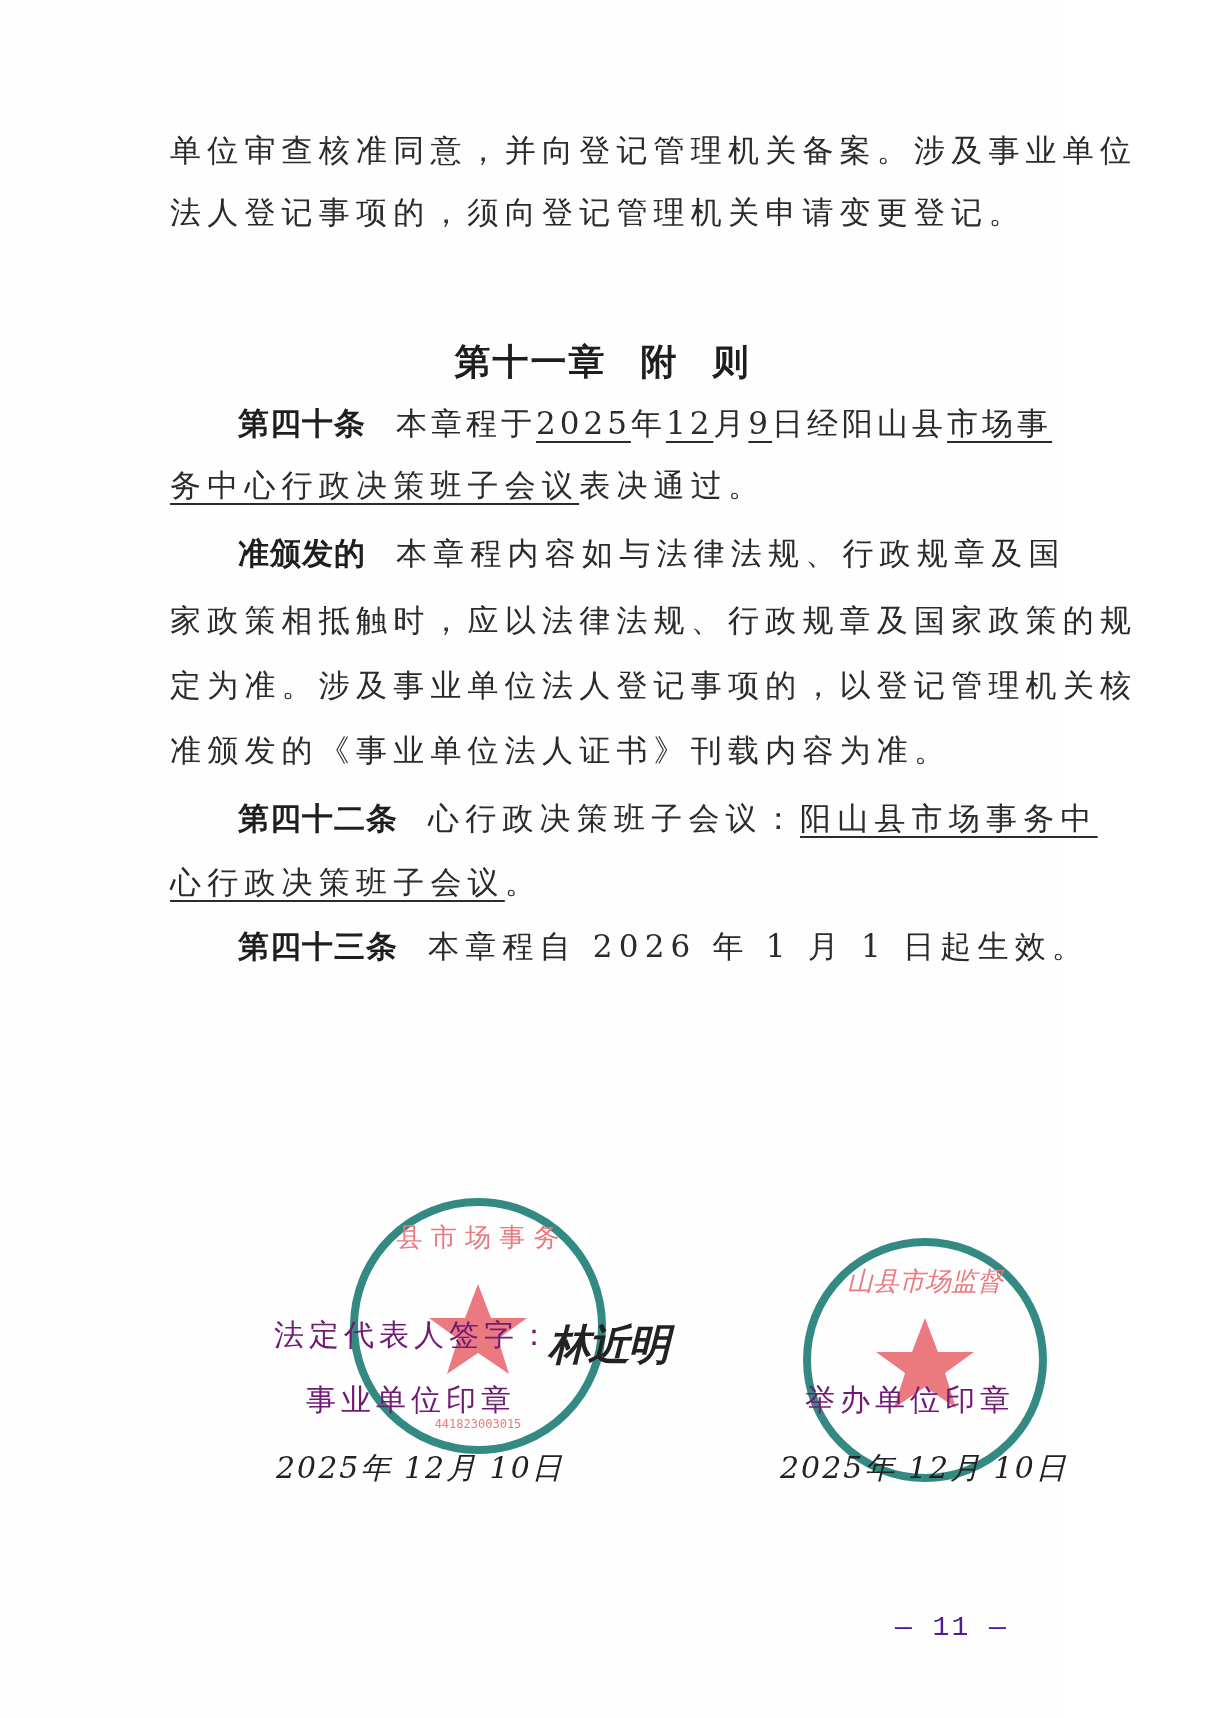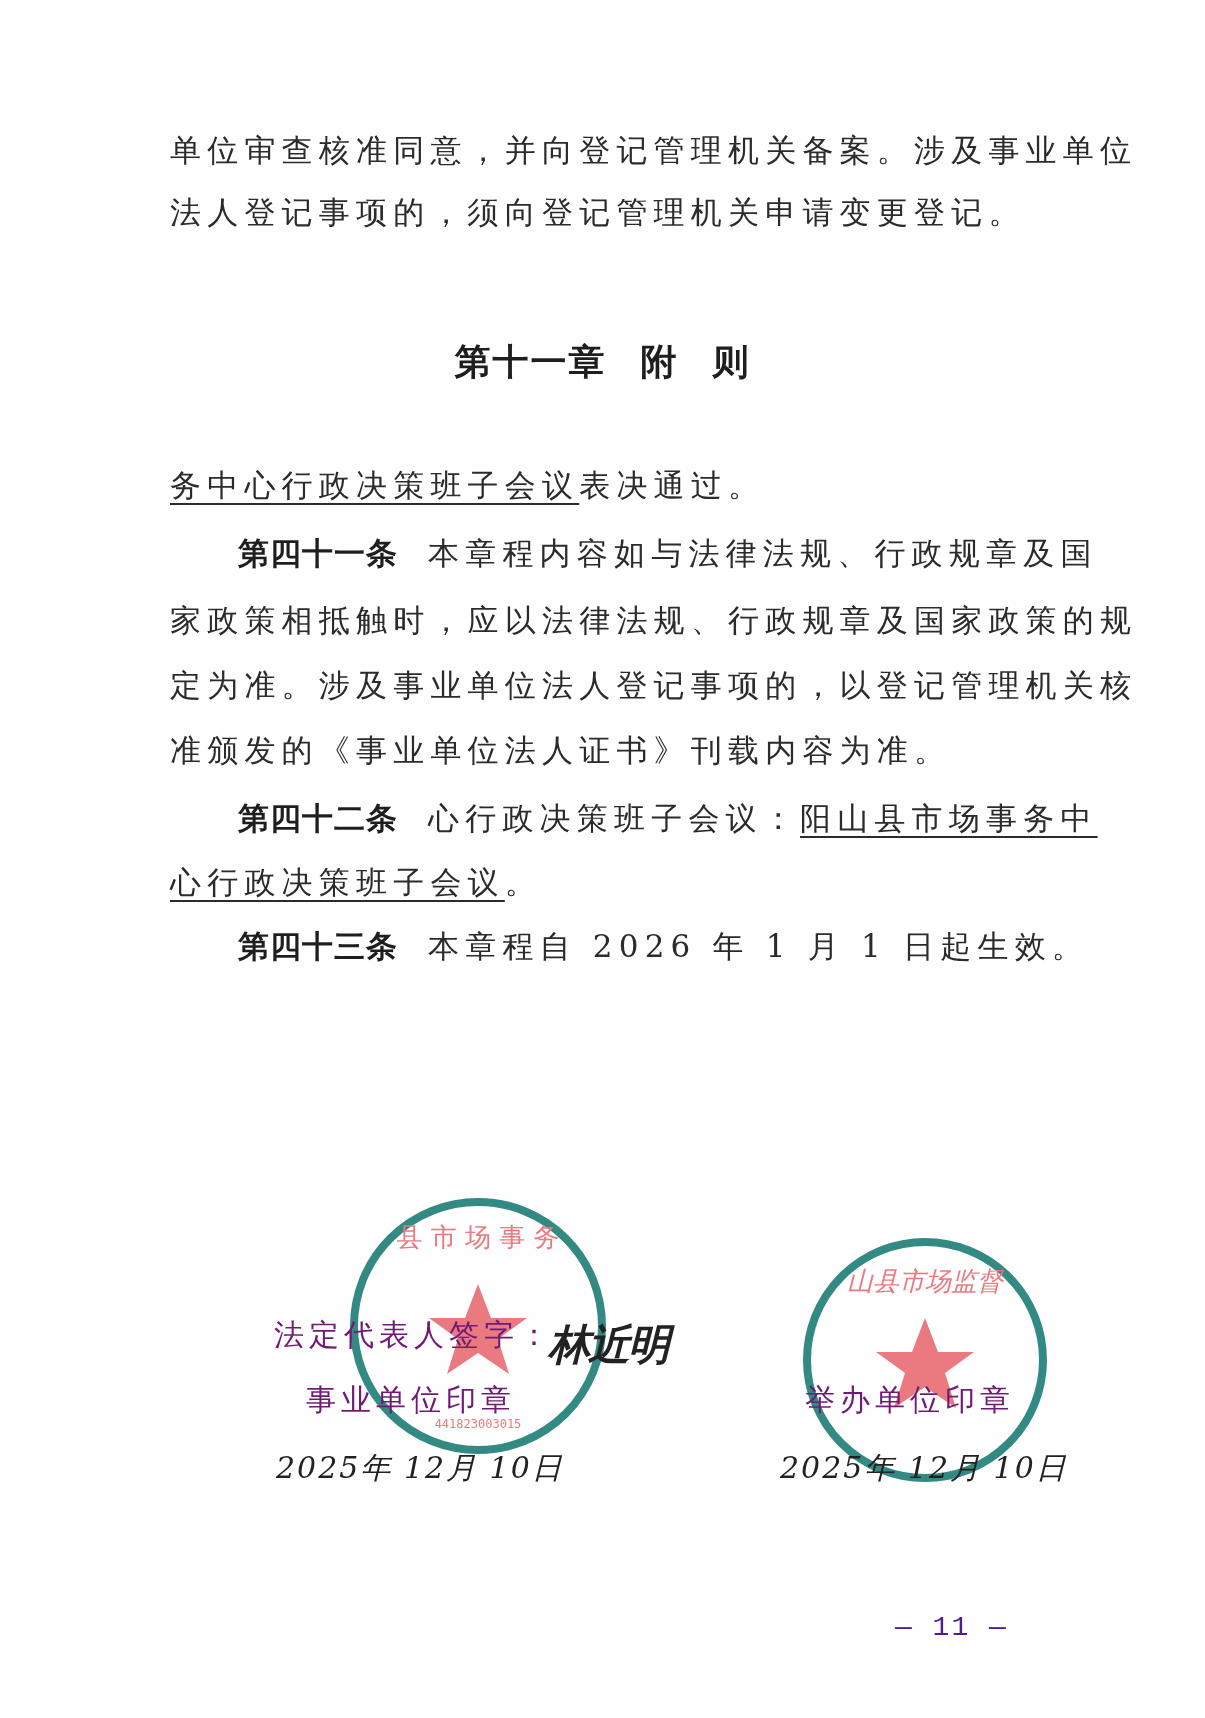--- a/index.html
+++ b/index.html
@@ -24,26 +24,29 @@
 
 <div class="page">
 
   <div class="line" style="top:130px">单位审查核准同意，并向登记管理机关备案。涉及事业单位</div>
   <div class="line" style="top:192px">法人登记事项的，须向登记管理机关申请变更登记。</div>
 
   <div class="chapter">
     <span>第十一章</span><span class="gap"></span><span>附</span><span class="gap"></span><span>则</span>
   </div>
 
+  <div class="line indent" style="top:403px; letter-spacing:4px;">
+    <span class="bold">第四十条</span><span>本章程于</span><span class="u">2025</span><span>年</span><span class="u">12</span><span>月</span><span class="u">9</span><span>日经阳山县</span><span class="u">市场事</span>
+  </div>
   <div class="line" style="top:465px">
     <span class="u">务中心行政决策班子会议</span><span>表决通过。</span>
   </div>
 
   <div class="line indent" style="top:533px">
-    <span class="bold">第四十一条</span><span>本章程内容如与法律法规、行政规章及国</span>
+    <span class="bold">准颁发的</span><span>本章程内容如与法律法规、行政规章及国</span>
   </div>
   <div class="line" style="top:600px">家政策相抵触时，应以法律法规、行政规章及国家政策的规</div>
   <div class="line" style="top:730px">准颁发的《事业单位法人证书》刊载内容为准。</div>
   <div class="line" style="top:665px">定为准。涉及事业单位法人登记事项的，以登记管理机关核</div>
 
   <div class="line indent" style="top:798px">
     <span class="bold">第四十二条</span><span>心行政决策班子会议：</span><span class="u">阳山县市场事务中</span>
   </div>
   <div class="line" style="top:862px">
     <span class="u">心行政决策班子会议</span><span>。</span>

